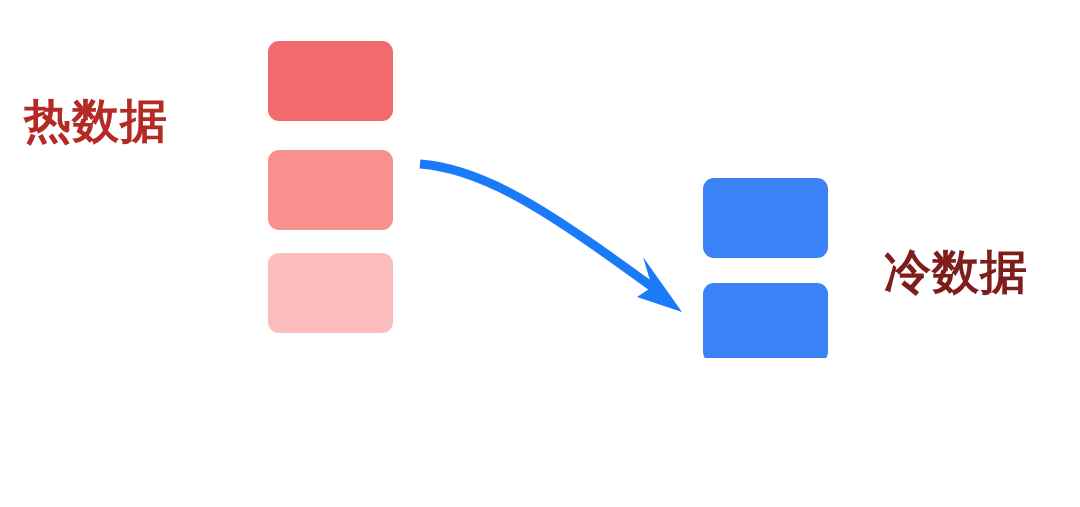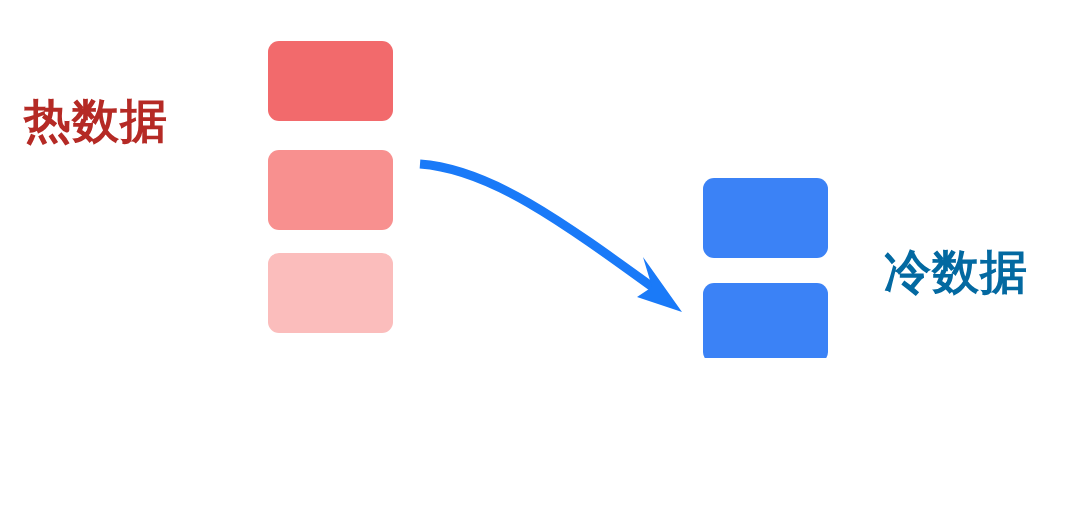--- a/index.html
+++ b/index.html
@@ -85,15 +85,15 @@
     <path id="arrow-curve" d="M 30 24 C 100 29, 170 80, 272 154" fill="none" stroke="#1a7af8" stroke-width="9" stroke-linecap="butt"></path>
     <path id="arrow-head" d="M 292 172 L 247 157 L 262 147 L 253 117 Z" fill="#1a7af8"></path>
   </svg>
 
   <div>
     <div class="block stack-cold" id="cold-block-1" style="background: rgb(59, 130, 246);"></div>
     <div class="block stack-cold" id="cold-block-2" style="background: rgb(59, 130, 246);"></div>
     <div class="block stack-cold" id="cold-block-3" style="background: rgb(59, 130, 246);"></div>
   </div>
 
-  <div class="label" id="label-cold" style="color: #0369a1;">冷数据</div>
+  <div class="label" id="label-cold" style="color: #7f1d1d;">冷数据</div>
 
 </div>
 
 </body></html>

